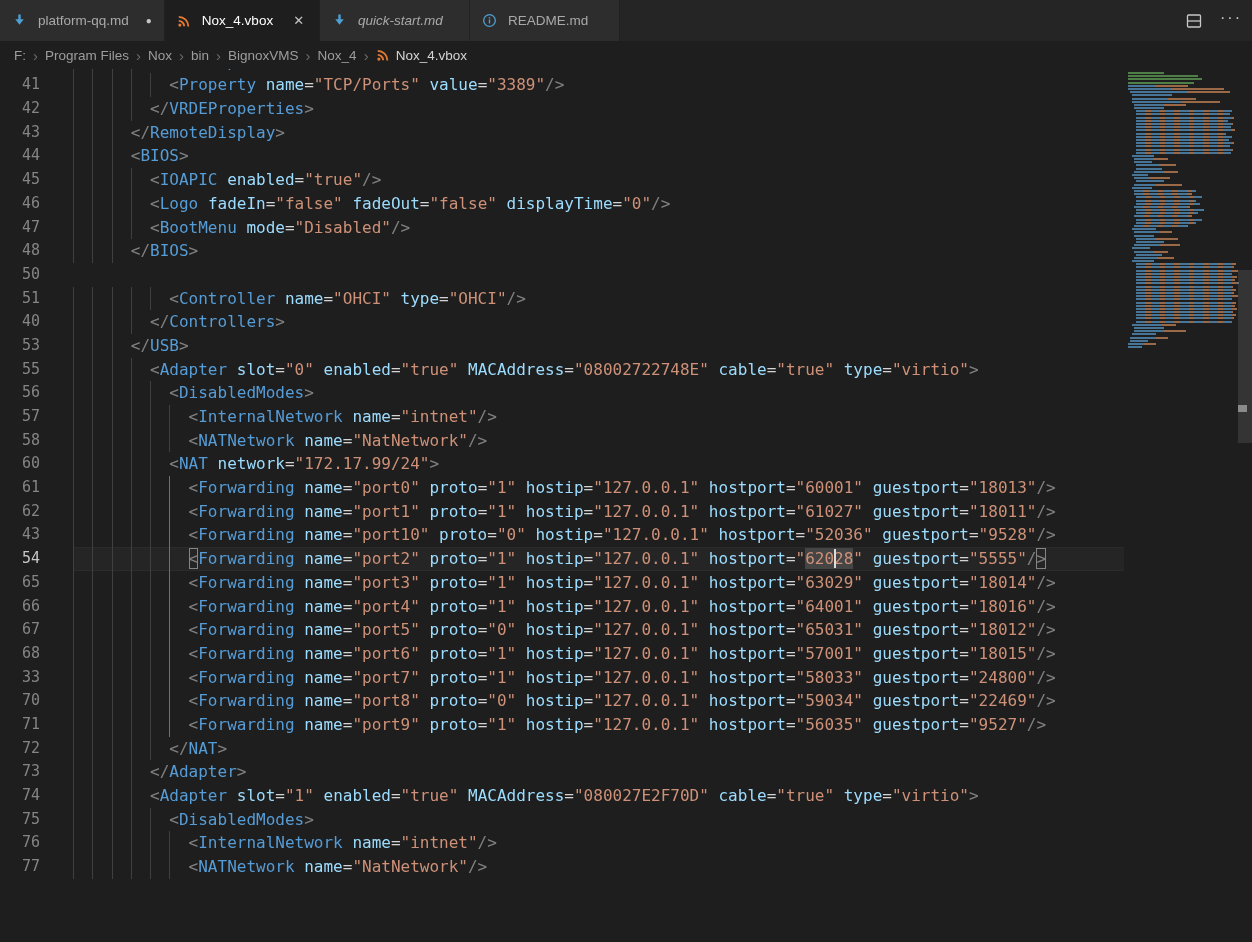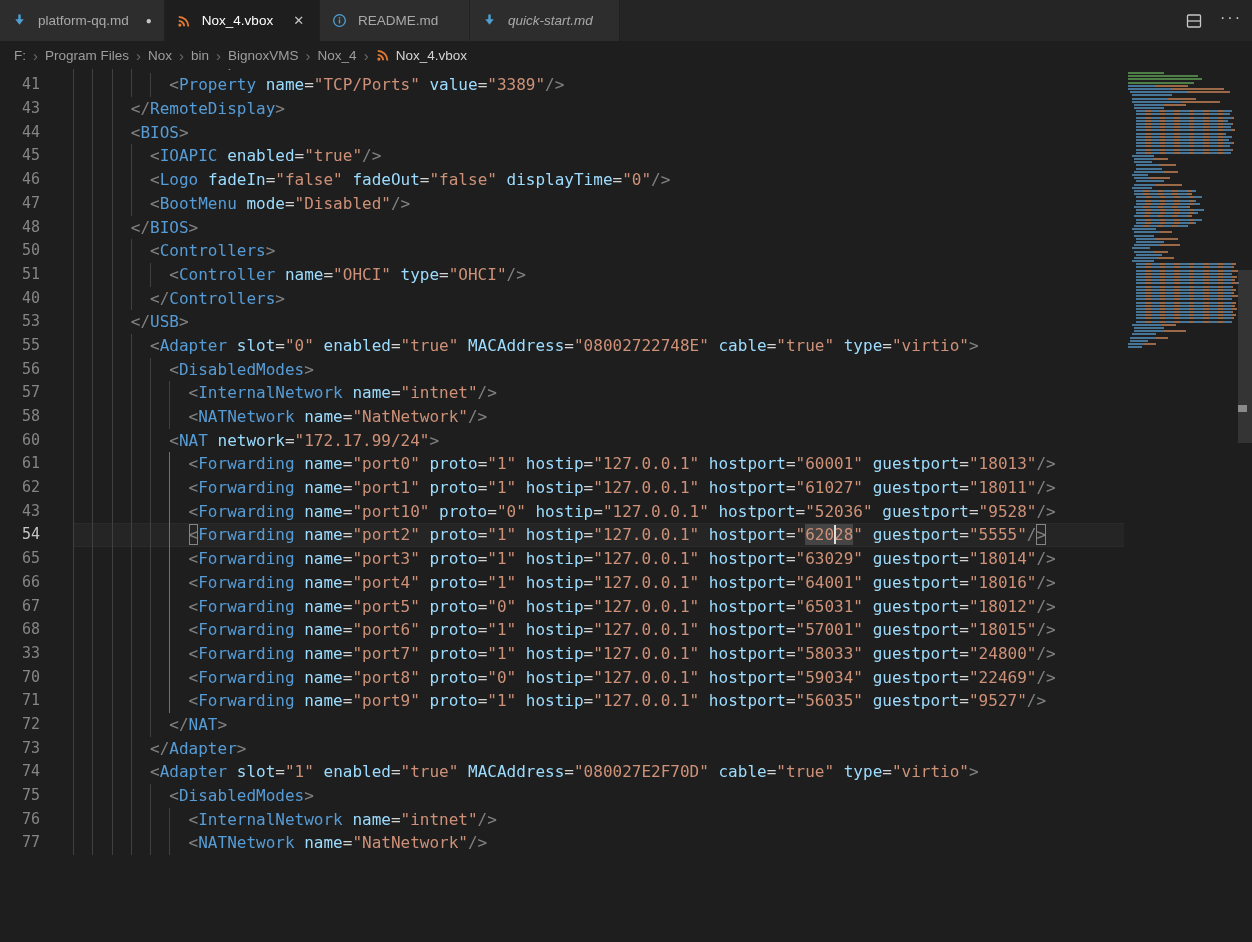--- a/index.html
+++ b/index.html
@@ -71,38 +71,38 @@
       <span>
         <svg width="14" height="14" viewBox="0 0 16 16">
           <circle cx="3.3" cy="12.7" r="1.8" fill="#e37933"></circle>
           <path d="M2 7.9a6.2 6.2 0 0 1 6.2 6.2" stroke="#e37933" stroke-width="2.1" fill="none"></path>
           <path d="M2 3.2A11 11 0 0 1 13 14.2" stroke="#e37933" stroke-width="2.1" fill="none"></path>
         </svg>
       </span>
       <span class="lbl">Nox_4.vbox</span>
       <span class="close">✕</span>
     </div>
+    <div class="tab italic">
+      <span>
+        <svg width="15" height="15" viewBox="0 0 16 16">
+          <path d="M6.7 1.5h2.6v5.2h3.2L8 12.6 3.5 6.7h3.2z" fill="#4f9fd2"></path>
+        </svg>
+      </span>
+      <span class="lbl">quick-start.md</span>
+    </div>
     <div class="tab">
       <span>
         <svg width="15" height="15" viewBox="0 0 16 16">
           <circle cx="8" cy="8" r="6.2" stroke="#4f9fd2" stroke-width="1.4" fill="none"></circle>
           <rect x="7.25" y="6.9" width="1.5" height="4.2" fill="#4f9fd2"></rect>
           <rect x="7.25" y="4.4" width="1.5" height="1.5" fill="#4f9fd2"></rect>
         </svg>
       </span>
       <span class="lbl">README.md</span>
     </div>
-    <div class="tab italic">
-      <span>
-        <svg width="15" height="15" viewBox="0 0 16 16">
-          <path d="M6.7 1.5h2.6v5.2h3.2L8 12.6 3.5 6.7h3.2z" fill="#4f9fd2"></path>
-        </svg>
-      </span>
-      <span class="lbl">quick-start.md</span>
-    </div>
     <div class="tab-actions" id="tabActions">
       <span>
         <svg width="16" height="16" viewBox="0 0 16 16">
           <rect x="1.5" y="2" width="13" height="12" rx="1" stroke="#c8c8c8" stroke-width="1.3" fill="none"></rect>
           <line x1="1.5" y1="8" x2="14.5" y2="8" stroke="#c8c8c8" stroke-width="1.3"></line>
         </svg>
       </span>
       <span class="dots">···</span>
     </div>
 </div>
@@ -136,20 +136,24 @@
   <div class="lines" id="lines">
       <div class="row">
         <div class="ln">40</div>
         <div class="code"><i class="guide" style="left: 0ch;"></i><i class="guide" style="left: 2ch;"></i><i class="guide" style="left: 4ch;"></i><i class="guide" style="left: 6ch;"></i><span class="txt">        <span class="pun">&lt;</span><span class="tag">VRDEProperties</span><span class="pun">&gt;</span></span></div>
       </div>
       <div class="row">
         <div class="ln">41</div>
         <div class="code"><i class="guide" style="left: 0ch;"></i><i class="guide" style="left: 2ch;"></i><i class="guide" style="left: 4ch;"></i><i class="guide" style="left: 6ch;"></i><i class="guide" style="left: 8ch;"></i><span class="txt">          <span class="pun">&lt;</span><span class="tag">Property</span> <span class="attr">name</span><span class="eq">=</span><span class="str">"TCP/Ports"</span> <span class="attr">value</span><span class="eq">=</span><span class="str">"3389"</span><span class="pun">/&gt;</span></span></div>
       </div>
       <div class="row">
+        <div class="ln">42</div>
+        <div class="code"><i class="guide" style="left: 0ch;"></i><i class="guide" style="left: 2ch;"></i><i class="guide" style="left: 4ch;"></i><i class="guide" style="left: 6ch;"></i><span class="txt">        <span class="pun">&lt;/</span><span class="tag">VRDEProperties</span><span class="pun">&gt;</span></span></div>
+      </div>
+      <div class="row">
         <div class="ln">43</div>
         <div class="code"><i class="guide" style="left: 0ch;"></i><i class="guide" style="left: 2ch;"></i><i class="guide" style="left: 4ch;"></i><span class="txt">      <span class="pun">&lt;/</span><span class="tag">RemoteDisplay</span><span class="pun">&gt;</span></span></div>
       </div>
       <div class="row">
         <div class="ln">44</div>
         <div class="code"><i class="guide" style="left: 0ch;"></i><i class="guide" style="left: 2ch;"></i><i class="guide" style="left: 4ch;"></i><span class="txt">      <span class="pun">&lt;</span><span class="tag">BIOS</span><span class="pun">&gt;</span></span></div>
       </div>
       <div class="row">
         <div class="ln">45</div>
         <div class="code"><i class="guide" style="left: 0ch;"></i><i class="guide" style="left: 2ch;"></i><i class="guide" style="left: 4ch;"></i><i class="guide" style="left: 6ch;"></i><span class="txt">        <span class="pun">&lt;</span><span class="tag">IOAPIC</span> <span class="attr">enabled</span><span class="eq">=</span><span class="str">"true"</span><span class="pun">/&gt;</span></span></div>
@@ -161,21 +165,20 @@
       <div class="row">
         <div class="ln">47</div>
         <div class="code"><i class="guide" style="left: 0ch;"></i><i class="guide" style="left: 2ch;"></i><i class="guide" style="left: 4ch;"></i><i class="guide" style="left: 6ch;"></i><span class="txt">        <span class="pun">&lt;</span><span class="tag">BootMenu</span> <span class="attr">mode</span><span class="eq">=</span><span class="str">"Disabled"</span><span class="pun">/&gt;</span></span></div>
       </div>
       <div class="row">
         <div class="ln">48</div>
         <div class="code"><i class="guide" style="left: 0ch;"></i><i class="guide" style="left: 2ch;"></i><i class="guide" style="left: 4ch;"></i><span class="txt">      <span class="pun">&lt;/</span><span class="tag">BIOS</span><span class="pun">&gt;</span></span></div>
       </div>
       <div class="row">
         <div class="ln">50</div>
-        <div class="code"><i class="guide" style="left: 0ch;"></i><i class="guide" style="left: 2ch;"></i><i class="guide" style="left: 4ch;"></i><i class="guide" style="left: 6ch;"></i><span class="txt">        <span class="pun">&lt;</span><span class="tag">Controllers</span><span class="pun">&gt;</span></span></div>
       </div>
       <div class="row">
         <div class="ln">51</div>
         <div class="code"><i class="guide" style="left: 0ch;"></i><i class="guide" style="left: 2ch;"></i><i class="guide" style="left: 4ch;"></i><i class="guide" style="left: 6ch;"></i><i class="guide" style="left: 8ch;"></i><span class="txt">          <span class="pun">&lt;</span><span class="tag">Controller</span> <span class="attr">name</span><span class="eq">=</span><span class="str">"OHCI"</span> <span class="attr">type</span><span class="eq">=</span><span class="str">"OHCI"</span><span class="pun">/&gt;</span></span></div>
       </div>
       <div class="row">
         <div class="ln">40</div>
         <div class="code"><i class="guide" style="left: 0ch;"></i><i class="guide" style="left: 2ch;"></i><i class="guide" style="left: 4ch;"></i><i class="guide" style="left: 6ch;"></i><span class="txt">        <span class="pun">&lt;/</span><span class="tag">Controllers</span><span class="pun">&gt;</span></span></div>
       </div>
       <div class="row">

